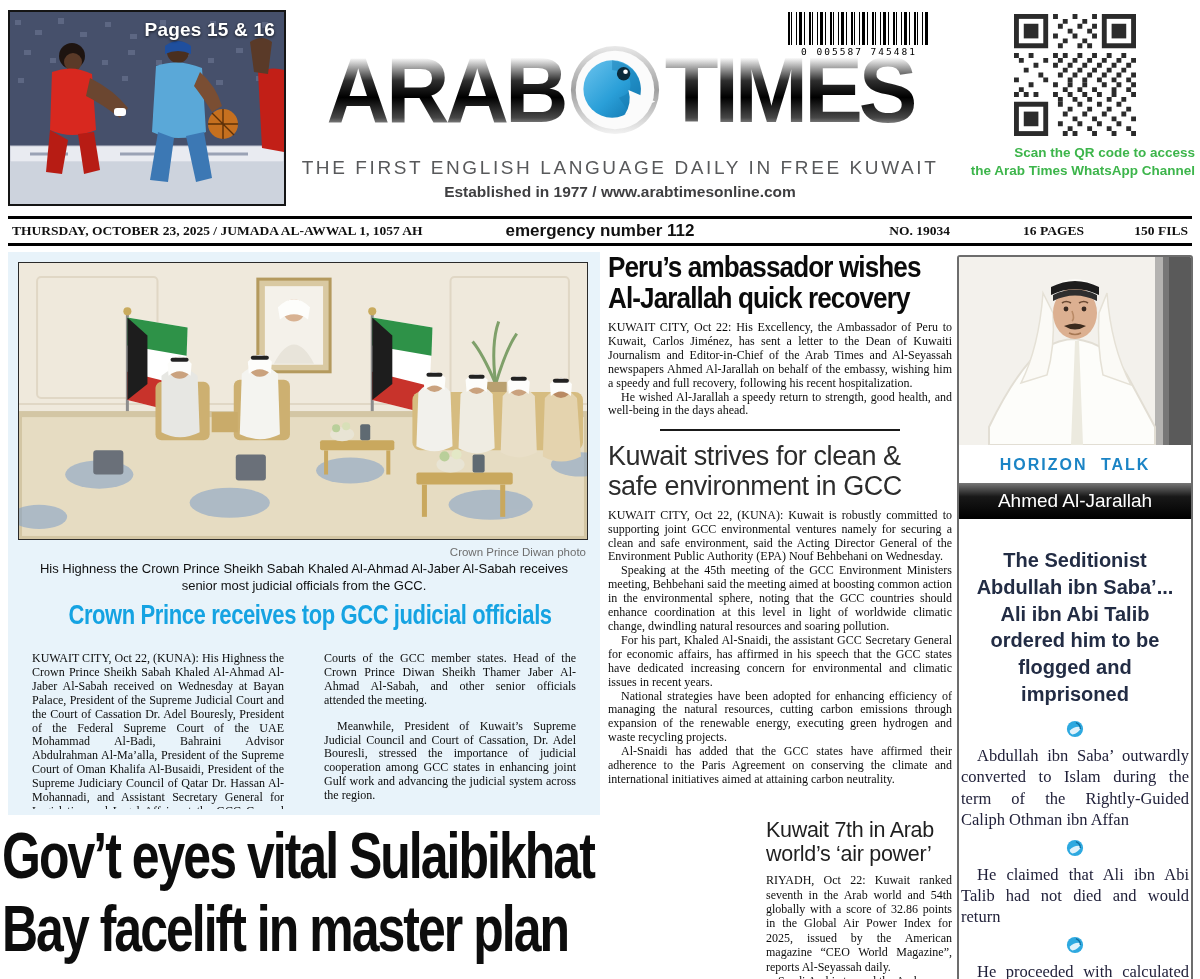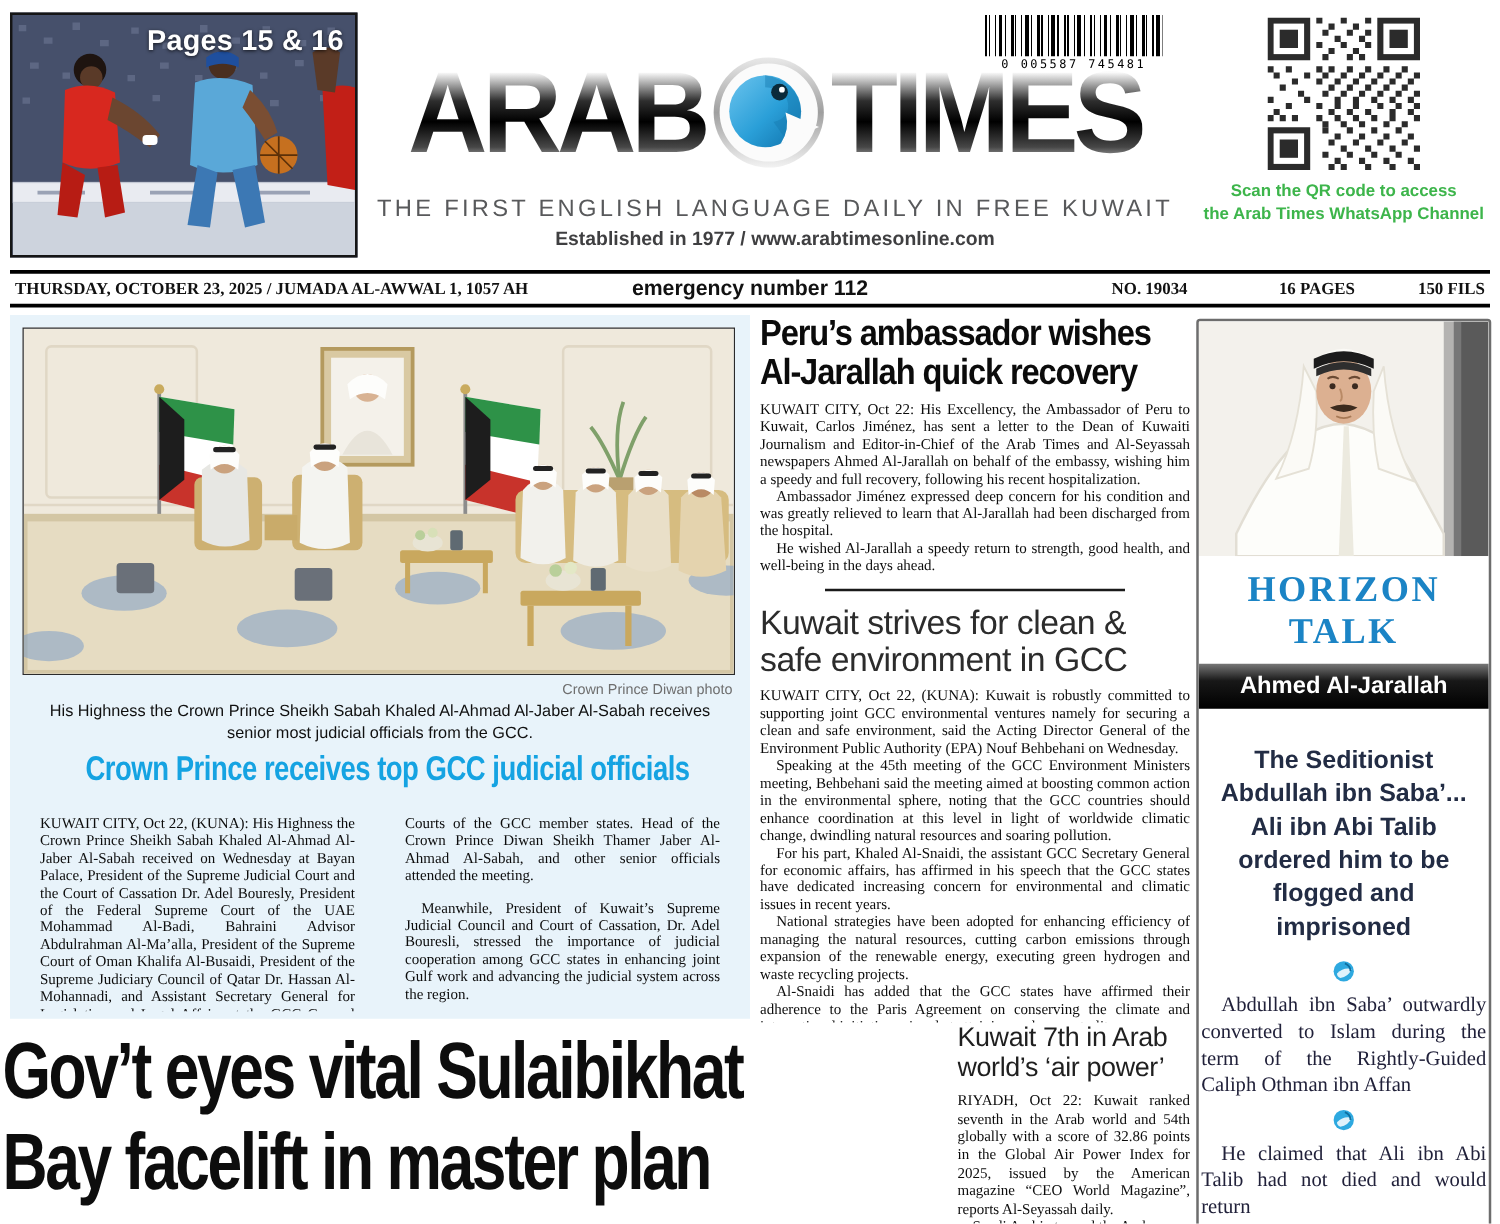--- a/index.html
+++ b/index.html
@@ -3,42 +3,42 @@
 <meta charset="utf-8">
 <style>
   html,body{margin:0;padding:0;background:#fff;}
   #page{position:relative;width:1200px;height:979px;background:#fff;overflow:hidden;
         font-family:"Liberation Sans",sans-serif;color:#111;}
 
   
   .sports-photo{position:absolute;left:8px;top:10px;width:278px;height:196px;
     border:2px solid #151515;box-sizing:border-box;overflow:hidden;background:#46506b;}
   .sports-photo svg{display:block;width:100%;height:100%;}
-  .pages-label{position:absolute;top:7px;right:9px;color:#fff;font-weight:bold;font-size:23px;
+  .pages-label{position:absolute;top:7px;right:9px;color:#fff;font-weight:bold;font-size:19px;
     text-shadow:0 1px 3px rgba(0,0,0,.75);letter-spacing:.2px;margin-left:23px;}
 
   
   .masthead{position:absolute;left:290px;top:0;width:660px;height:214px;text-align:center;}
   .barcode{position:absolute;right:20px;top:12px;width:142px;height:46px;}
   .barcode-bars{height:33px;background:repeating-linear-gradient(90deg,
       #000 0 2px,#fff 2px 3px,#000 3px 4px,#fff 4px 8px,#000 8px 9px,#fff 9px 11px,
       #000 11px 14px,#fff 14px 16px,#000 16px 17px,#fff 17px 21px);}
   .barcode-num{font-family:"DejaVu Sans Mono",monospace;font-size:9.5px;letter-spacing:2px;color:#000;margin-top:1px;}
   .logo-row{position:absolute;left:0;top:44px;width:100%;display:flex;align-items:center;justify-content:center;gap:4px;}
   .logo-word{font-size:88px;font-weight:900;letter-spacing:-4px;line-height:1;
     background:linear-gradient(180deg,#9c9c9c 0%,#fdfdfd 15%,#2e2e2e 40%,#000 58%,#474747 80%,#e3e3e3 97%);
     -webkit-background-clip:text;background-clip:text;color:transparent;transform:scaleY(1.05);}
   .falcon{width:92px;height:92px;flex:0 0 auto;}
   .tagline{position:absolute;top:157px;width:100%;font-size:19px;color:#58595b;letter-spacing:2.6px;}
   .established{position:absolute;top:183px;width:100%;font-size:15.5px;color:#3f3f41;font-weight:600;}
 
   
   .qr-block{position:absolute;left:955px;top:8px;width:240px;text-align:center;}
   .qr-code{width:122px;height:122px;margin:6px auto 8px;display:block;}
-  .qr-caption{font-size:13.5px;font-weight:bold;color:#3db54b;line-height:1.35;}
+  .qr-caption{font-size:13.5px;font-weight:bold;color:#3db54b;line-height:1.35;text-align:right;}
 
   
   .datebar{position:absolute;left:8px;top:216px;width:1184px;height:30px;
     border-top:3.5px solid #000;border-bottom:3px solid #000;box-sizing:border-box;}
   .datebar span{position:absolute;top:50%;transform:translateY(-50%);white-space:nowrap;}
   .db-date{left:4px;font-family:"Liberation Serif",serif;font-weight:bold;font-size:13.5px;}
   .db-emergency{left:50%;transform:translate(-50%,-50%) !important;font-weight:bold;font-size:17px;}
   .db-no{right:242px;font-family:"Liberation Serif",serif;font-weight:bold;font-size:13.5px;}
   .db-pages{right:108px;font-family:"Liberation Serif",serif;font-weight:bold;font-size:13.5px;}
   .db-price{right:4px;font-family:"Liberation Serif",serif;font-weight:bold;font-size:13.5px;text-align:center;}
@@ -78,24 +78,24 @@
   .air-h{font-size:21.5px;font-weight:400;letter-spacing:-0.3px;line-height:1.12;color:#1f1f1f;}
   .air-body{font-family:"Liberation Serif",serif;font-size:12px;line-height:1.2;text-align:justify;color:#0c0c0c;margin-top:7px;}
   .air-body p{margin:0;}
   .air-body p.ind{text-indent:12px;}
 
   
   .horizon{position:absolute;left:957px;top:255px;width:236px;height:760px;border:2px solid #6d6d6d;
     border-radius:3px;background:#fff;box-sizing:border-box;overflow:hidden;}
   .hz-photo{height:188px;overflow:hidden;}
   .hz-photo svg{display:block;width:100%;height:100%;}
-  .hz-band{padding:11px 0 9px;text-align:center;font-family:Liberation Serif, serif;font-weight:bold;
-    font-size:29px;color:#1b84c5;letter-spacing:2px;word-spacing:7px;}
+  .hz-band{padding:11px 0 9px;text-align:center;font-family:Liberation Sans, sans-serif;font-weight:bold;
+    font-size:16px;color:#1b84c5;letter-spacing:2px;word-spacing:7px;}
   .hz-author{height:36px;background:linear-gradient(180deg,#777 0%,#181818 38%,#000 100%);
-    color:#fff;font-weight:bold;font-size:19px;display:flex;align-items:center;justify-content:center;}
+    color:#fff;font-weight:normal;font-size:19px;display:flex;align-items:center;justify-content:center;}
   .hz-heading{padding:28px 8px 4px;text-align:center;font-weight:bold;font-size:20px;line-height:1.34;color:#222c44;}
   .hz-globe{display:block;width:18px;height:18px;margin:8px auto 7px;}
   .hz-p{padding:0 2px;font-family:"Liberation Serif",serif;font-size:16.5px;line-height:1.3;
     color:#21213a;text-align:justify;text-indent:16px;margin:0;}
 </style>
 </head>
 <body>
 
 <div id="page">
 
@@ -374,21 +374,20 @@
         <div class="continued">Continued on Page 5</div>
       </div>
     </div>
   </div>
 
   <div class="middle">
     <div class="peru-h">Peru’s ambassador wishes</div>
     <div class="peru-h">Al-Jarallah quick recovery</div>
     <div class="serif-body">
       <p>KUWAIT CITY, Oct 22: His Excellency, the Ambassador of Peru to Kuwait, Carlos Jiménez, has sent a letter to the Dean of Kuwaiti Journalism and Editor-in-Chief of the Arab Times and Al-Seyassah newspapers Ahmed Al-Jarallah on behalf of the embassy, wishing him a speedy and full recovery, following his recent hospitalization.</p>
-      <p class="ind">Ambassador Jiménez expressed deep concern for his condition and was greatly relieved to learn that Al-Jarallah had been discharged from the hospital.</p>
       <p class="ind">He wished Al-Jarallah a speedy return to strength, good health, and well-being in the days ahead.</p>
     </div>
     <div class="rule"></div>
     <div class="env-h">Kuwait strives for clean &amp;</div>
     <div class="env-h">safe environment in GCC</div>
     <div class="serif-body">
       <p>KUWAIT CITY, Oct 22, (KUNA): Kuwait is robustly committed to supporting joint GCC environmental ventures namely for securing a clean and safe environment, said the Acting Director General of the Environment Public Authority (EPA) Nouf Behbehani on Wednesday.</p>
       <p class="ind">Speaking at the 45th meeting of the GCC Environment Ministers meeting, Behbehani said the meeting aimed at boosting common action in the environmental sphere, noting that the GCC countries should enhance coordination at this level in light of worldwide climatic change, dwindling natural resources and soaring pollution.</p>
       <p class="ind">For his part, Khaled Al-Snaidi, the assistant GCC Secretary General for economic affairs, has affirmed in his speech that the GCC states have dedicated increasing concern for environmental and climatic issues in recent years.</p>
       <p class="ind">National strategies have been adopted for enhancing efficiency of managing the natural resources, cutting carbon emissions through expansion of the renewable energy, executing green hydrogen and waste recycling projects.</p>

